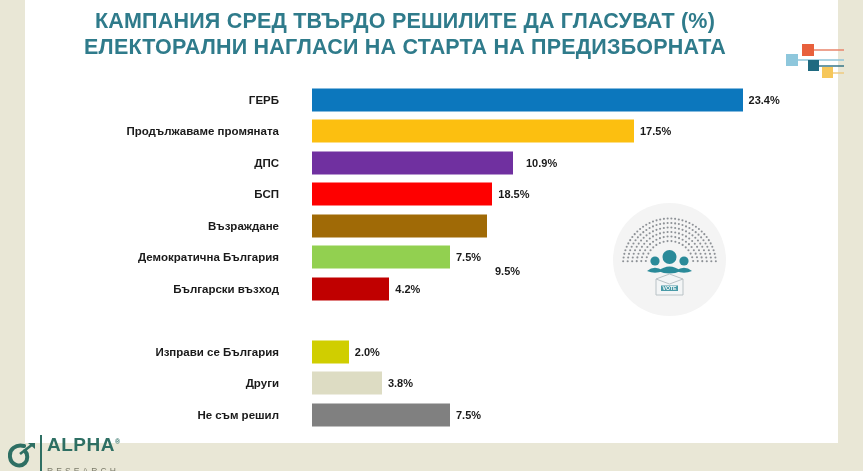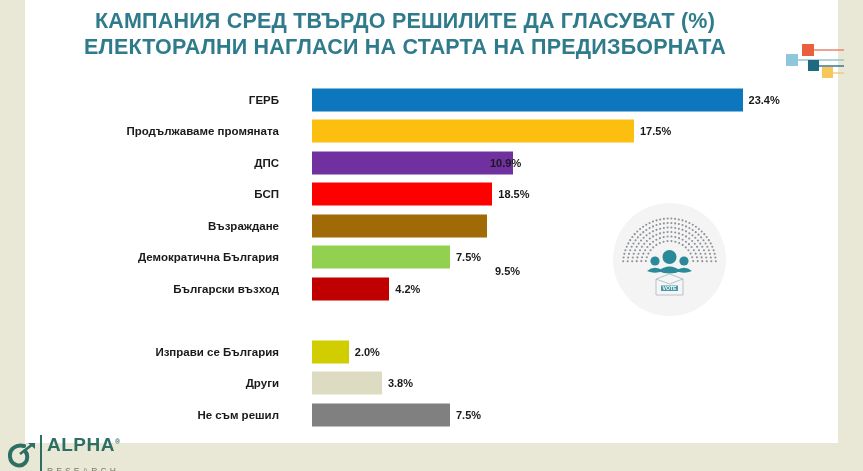--- a/index.html
+++ b/index.html
@@ -385,21 +385,21 @@
         <div class="bar-track" style="width: 322px;">
           <div class="bar-fill" style="background: rgb(252, 191, 16);"></div>
         </div>
         <div class="bar-value" style="left: 615px;">17.5%</div>
       </div>
       <div class="bar-row" style="top: 63px;">
         <div class="bar-label">ДПС</div>
         <div class="bar-track" style="width: 200.56px;">
           <div class="bar-fill" style="background: rgb(112, 48, 160);"></div>
         </div>
-        <div class="bar-value" style="left: 465px; text-align: right;">10.9%</div>
+        <div class="bar-value" style="left: 501px; text-align: right;">10.9%</div>
       </div>
       <div class="bar-row" style="top: 94.5px;">
         <div class="bar-label">БСП</div>
         <div class="bar-track" style="width: 180.32px;">
           <div class="bar-fill" style="background: rgb(254, 0, 0);"></div>
         </div>
         <div class="bar-value" style="left: 473.32px;">18.5%</div>
       </div>
       <div class="bar-row" style="top: 126px;">
         <div class="bar-label">Възраждане</div>

